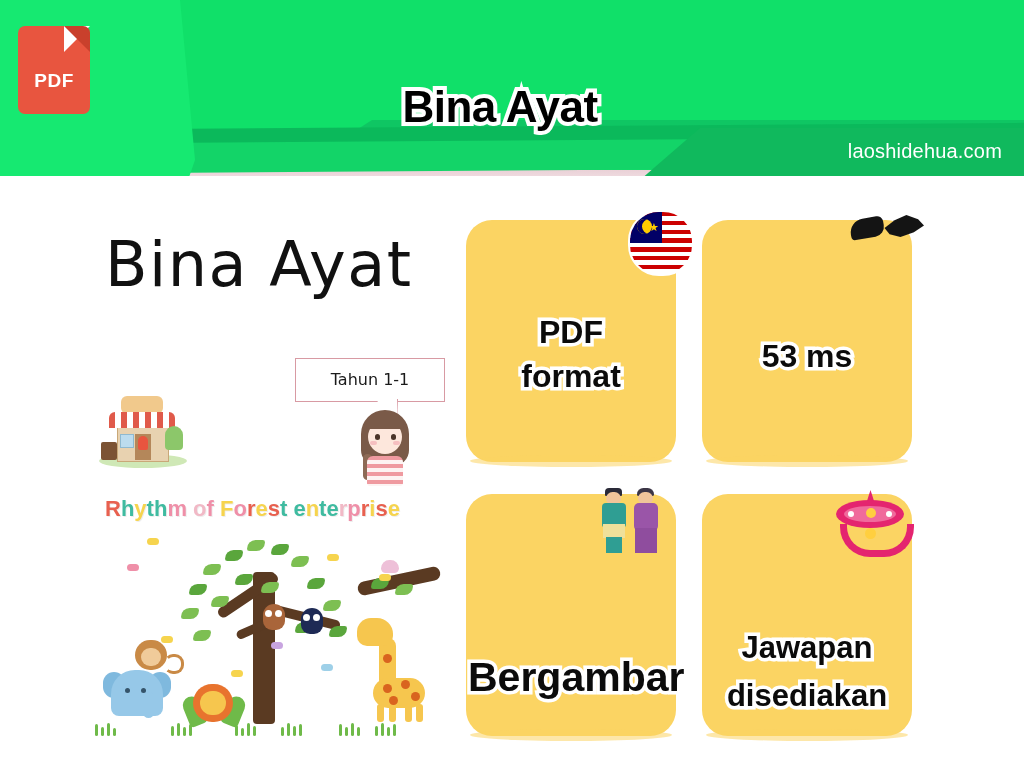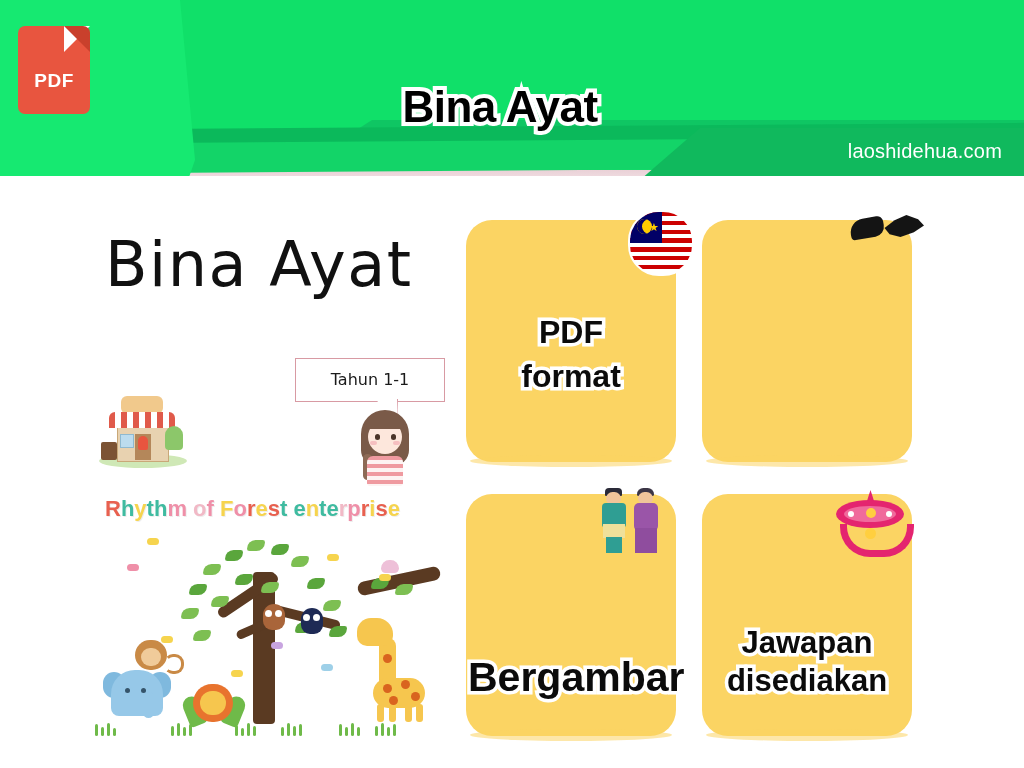--- a/index.html
+++ b/index.html
@@ -244,21 +244,21 @@
     -webkit-text-stroke:7px #ffffff;paint-order:stroke fill;
     white-space:pre-line;
   }
   #card0{left:0;top:0;}
   #card1{left:236px;top:0;}
   #card2{left:0;top:274px;}
   #card3{left:236px;top:274px;}
   #card0 .ctext{top:90px;font-size:32px;line-height:44px;}
   #card1 .ctext{top:118px;font-size:32px;}
   #card2 .ctext{top:160px;font-size:41px;}
-  #card3 .ctext{top:130px;font-size:31px;line-height:38px;}
+  #card3 .ctext{top:130px;font-size:31px;line-height:48px;}
 
   
   .flag-badge{
     position:absolute;right:-18px;top:-10px;width:62px;height:62px;border-radius:31px;
     overflow:hidden;border:2px solid #ffffff;
     background:repeating-linear-gradient(180deg,#cc0001 0 4.4px,#ffffff 4.4px 8.8px);
   }
   .flag-badge .canton{
     position:absolute;left:0;top:0;width:32px;height:31px;background:#010066;
   }
@@ -496,20 +496,21 @@
       </div>
       <div class="ctext">PDF
 format</div>
     </div>
 
     <div class="card" id="card1">
       <div class="map-sil">
         <div class="wm"></div>
         <div class="em"></div>
       </div>
+      <div class="ctext">53 ms</div>
     </div>
 
     <div class="card" id="card2">
       <div class="couple">
         <div class="m-hat"></div>
         <div class="m-head"></div>
         <div class="m-top"></div>
         <div class="m-skirt"></div>
         <div class="m-leg"></div>
         <div class="f-hat"></div>

